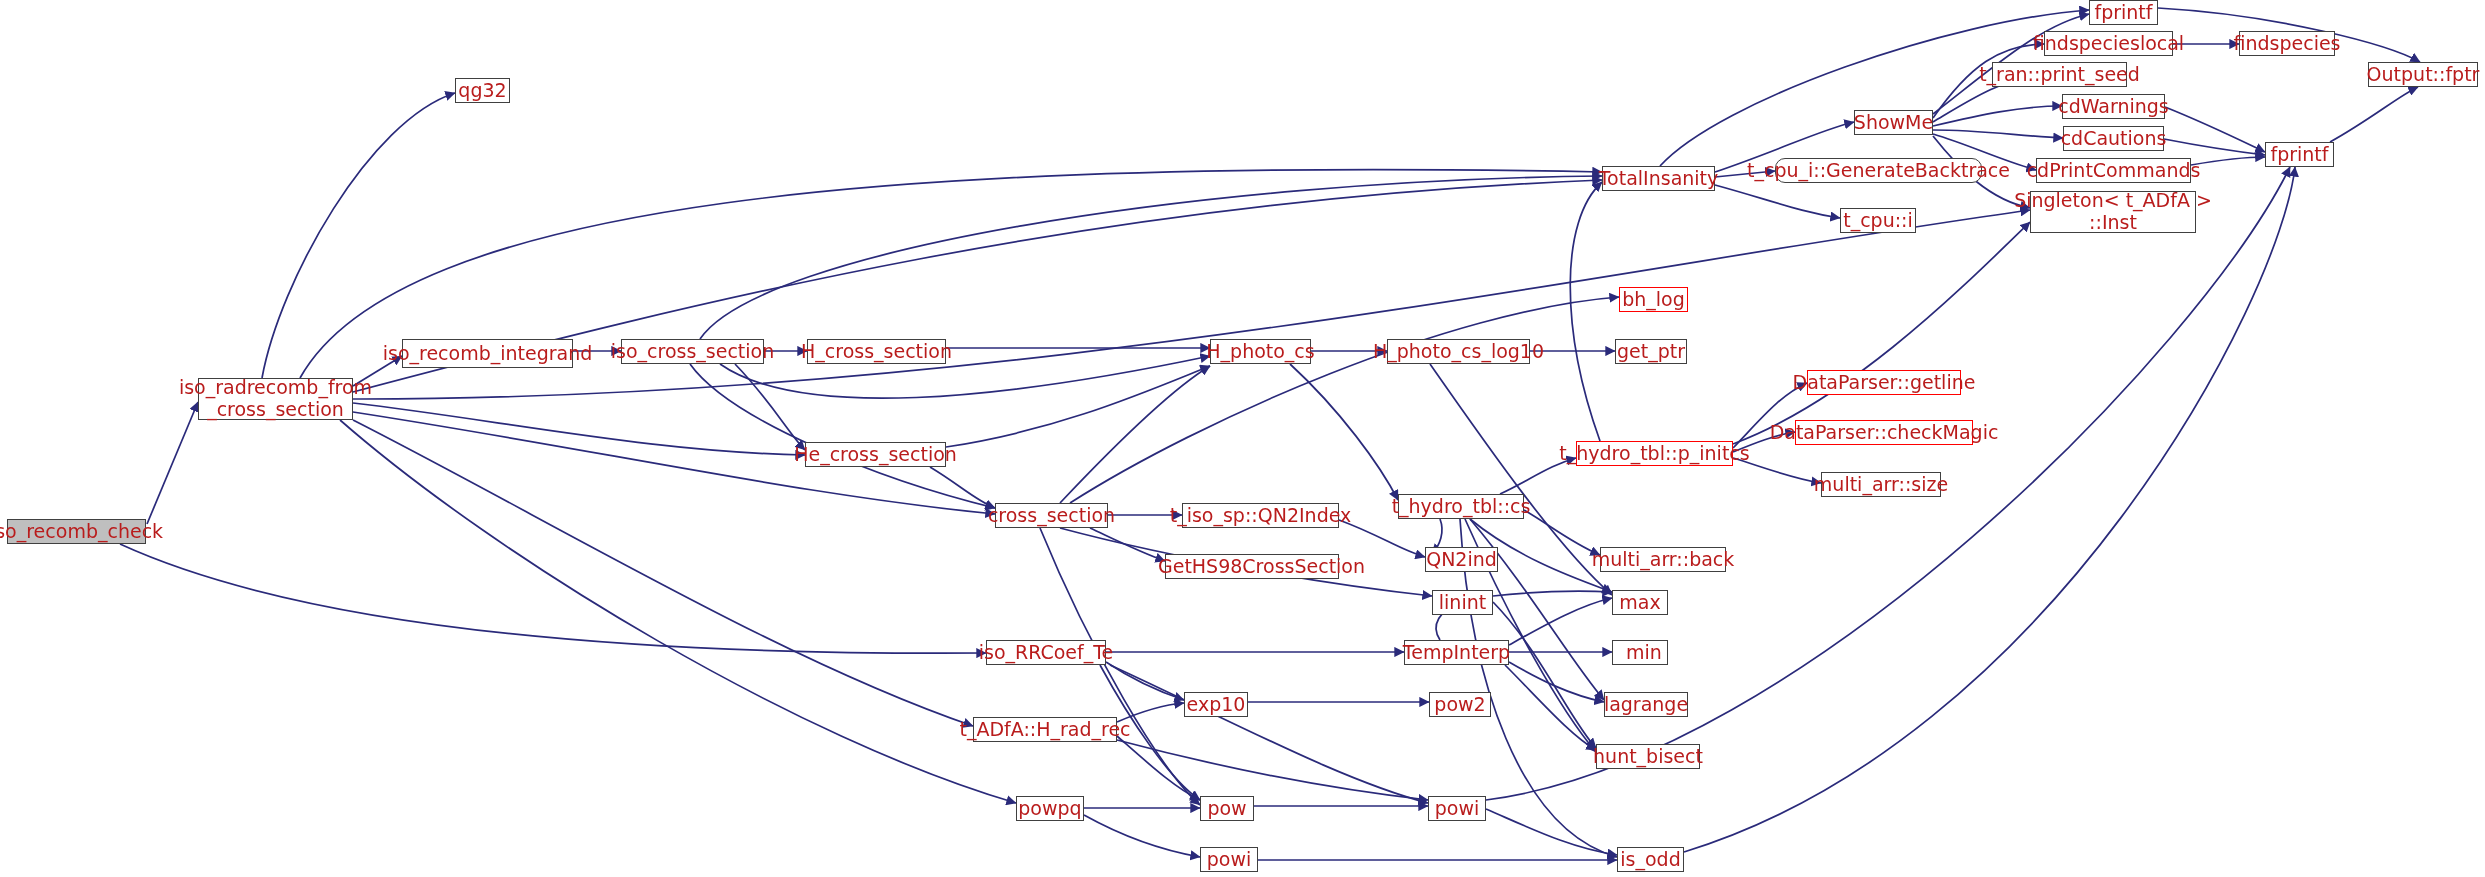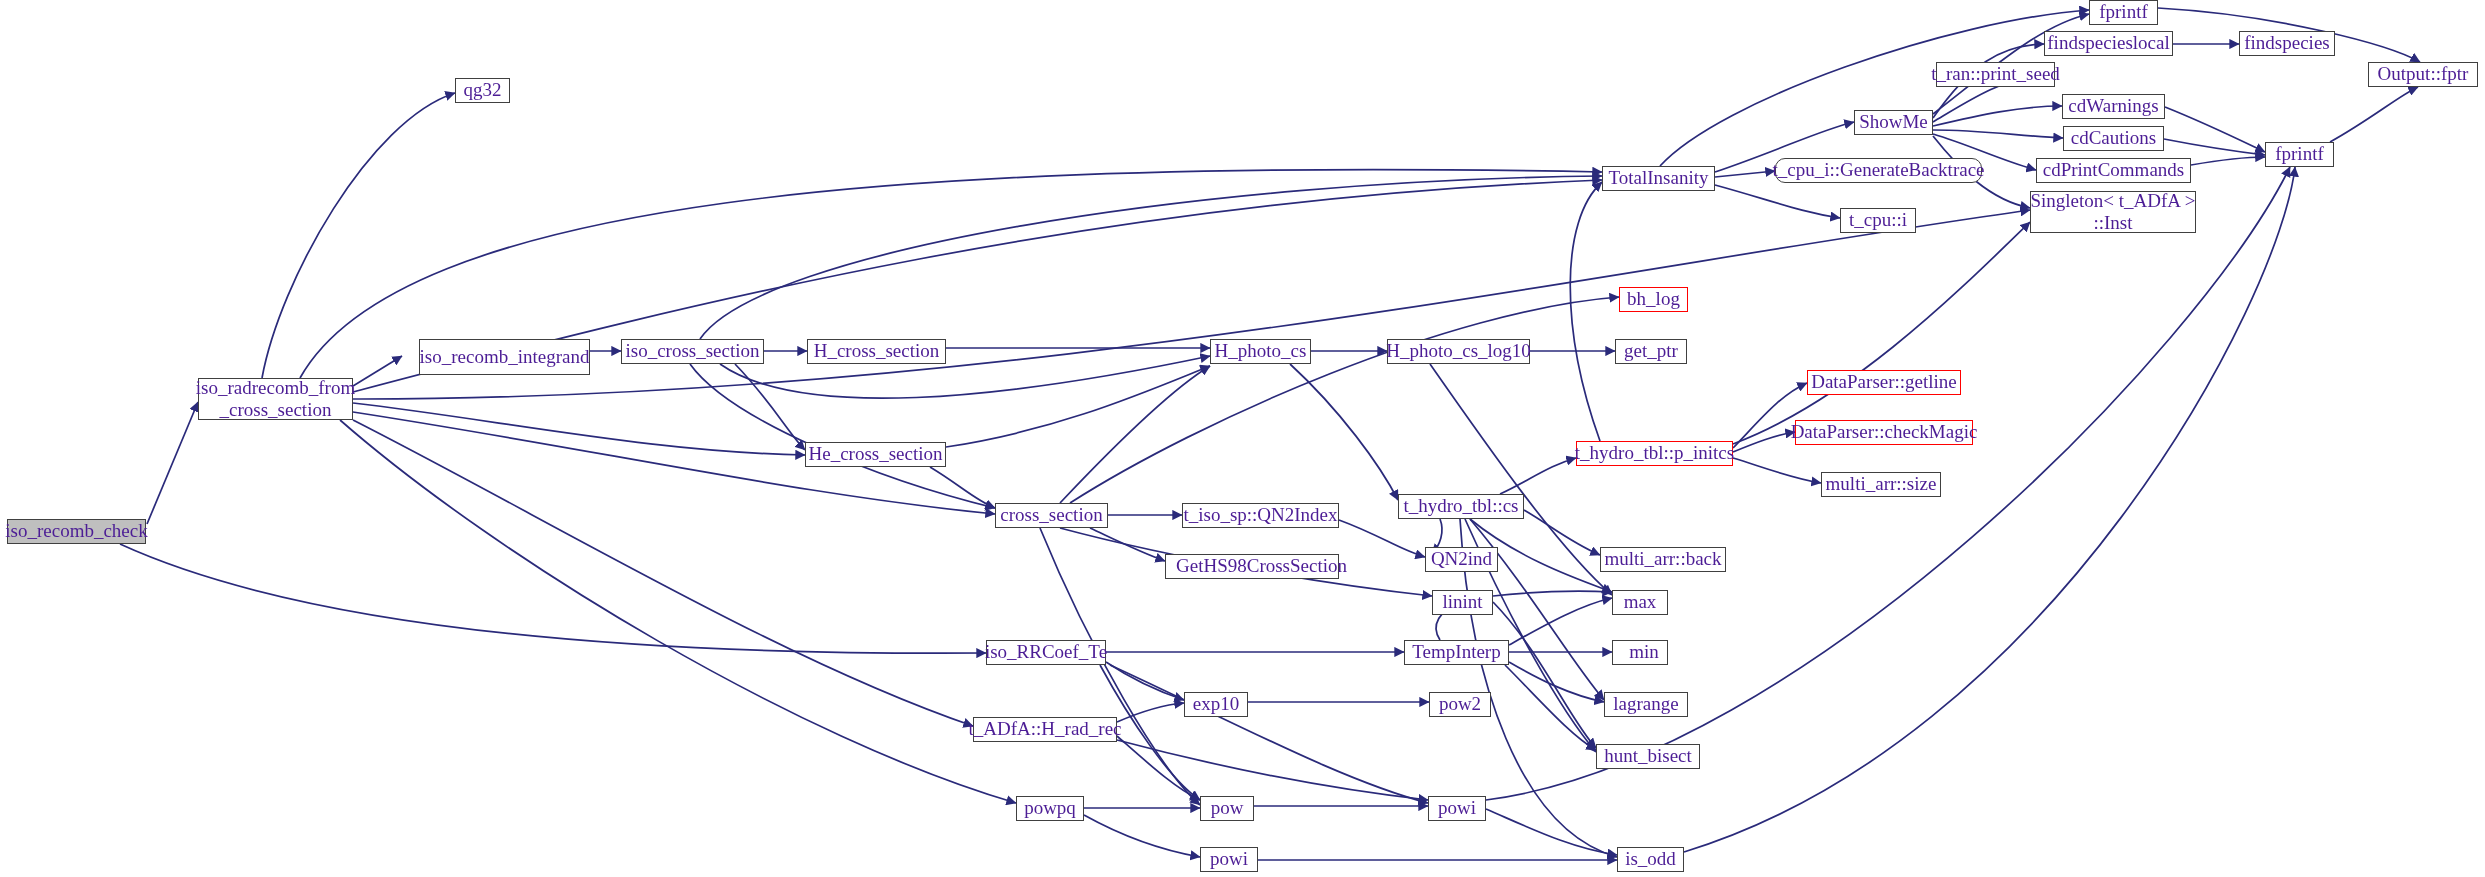--- a/index.html
+++ b/index.html
@@ -2,22 +2,22 @@
 <html><head>
 <meta charset="utf-8">
 <title>Call graph</title>
 <style>
   html,body{margin:0;padding:0;background:#ffffff;}
   #canvas{position:relative;width:2485px;height:877px;background:#ffffff;
           font-family:"DejaVu Sans","Liberation Sans",sans-serif;overflow:hidden;}
   svg#edges{position:absolute;left:0;top:0;width:2485px;height:877px;}
   .node{position:absolute;box-sizing:border-box;display:flex;align-items:center;
         justify-content:center;text-align:center;background:#ffffff;
-        border:1px solid #404040;color:#4c1d95;font-size:19px;line-height:1.08;
-        white-space:pre;letter-spacing:0px;font-family:Liberation Serif, serif;}
+        border:1px solid #404040;color:#b91c1c;font-size:19px;line-height:1.08;
+        white-space:pre;letter-spacing:0px;}
   .node.red{border-color:#ff0000;}
   .node.gray{background:#bfbfbf;border-color:#404040;}
   .node.two{line-height:1.15;font-size:19px;}
 </style>
 </head>
 <body>
 
 <div id="canvas">
   <svg id="edges" viewBox="0 0 2485 877" xmlns="http://www.w3.org/2000/svg">
     <defs>
@@ -108,21 +108,21 @@
         <path d="M 2191,165 C 2220,160 2250,157 2265,157" marker-end="url(#arrow)"></path>
         <path d="M 2330,142 C 2370,120 2400,95 2418,87" marker-end="url(#arrow)"></path>
         <path d="M 1684,852 C 2050,740 2280,300 2295,167" marker-end="url(#arrow)"></path>
       </g>
   </svg>
   <div id="node-layer">
       <div class="node gray" style="left: 7px; top: 519px; width: 139px; height: 25px;">iso_recomb_check</div>
       <div class="node two" style="left: 198px; top: 378px; width: 155px; height: 42px;">iso_radrecomb_from
 _cross_section</div>
       <div class="node" style="left: 455px; top: 78px; width: 55px; height: 25px;">qg32</div>
-      <div class="node" style="left: 402px; top: 339px; width: 171px; height: 36px; margin-left: 17px;">iso_recomb_integrand</div>
+      <div class="node" style="left: 402px; top: 339px; width: 171px; height: 29px;">iso_recomb_integrand</div>
       <div class="node" style="left: 621px; top: 339px; width: 143px; height: 25px;">iso_cross_section</div>
       <div class="node" style="left: 807px; top: 339px; width: 139px; height: 25px;">H_cross_section</div>
       <div class="node" style="left: 805px; top: 442px; width: 141px; height: 25px;">He_cross_section</div>
       <div class="node" style="left: 995px; top: 503px; width: 113px; height: 25px;">cross_section</div>
       <div class="node" style="left: 1210px; top: 339px; width: 101px; height: 25px;">H_photo_cs</div>
       <div class="node" style="left: 1387px; top: 339px; width: 143px; height: 25px;">H_photo_cs_log10</div>
       <div class="node" style="left: 1615px; top: 339px; width: 72px; height: 25px;">get_ptr</div>
       <div class="node red" style="left: 1619px; top: 287px; width: 69px; height: 25px;">bh_log</div>
       <div class="node" style="left: 1182px; top: 503px; width: 157px; height: 25px;">t_iso_sp::QN2Index</div>
       <div class="node" style="left: 1165px; top: 554px; width: 174px; height: 25px; padding-left: 19px;">GetHS98CrossSection</div>
@@ -148,21 +148,21 @@
       <div class="node" style="left: 1428px; top: 796px; width: 58px; height: 25px;">powi</div>
       <div class="node" style="left: 1200px; top: 847px; width: 58px; height: 25px;">powi</div>
       <div class="node" style="left: 1617px; top: 847px; width: 67px; height: 25px;">is_odd</div>
       <div class="node" style="left: 1602px; top: 166px; width: 113px; height: 25px;">TotalInsanity</div>
       <div class="node" style="left: 1775px; top: 158px; width: 207px; height: 25px; border-radius: 10px;">t_cpu_i::GenerateBacktrace</div>
       <div class="node" style="left: 1840px; top: 208px; width: 76px; height: 25px;">t_cpu::i</div>
       <div class="node" style="left: 1854px; top: 110px; width: 79px; height: 25px;">ShowMe</div>
       <div class="node" style="left: 2089px; top: 0px; width: 69px; height: 25px;">fprintf</div>
       <div class="node" style="left: 2044px; top: 31px; width: 129px; height: 25px;">findspecieslocal</div>
       <div class="node" style="left: 2239px; top: 31px; width: 96px; height: 25px;">findspecies</div>
-      <div class="node" style="left: 1936px; top: 62px; width: 119px; height: 25px;">t_ran::print_seed</div>
+      <div class="node" style="left: 1992px; top: 62px; width: 135px; height: 25px;">t_ran::print_seed</div>
       <div class="node" style="left: 2062px; top: 94px; width: 103px; height: 25px;">cdWarnings</div>
       <div class="node" style="left: 2063px; top: 126px; width: 101px; height: 25px;">cdCautions</div>
       <div class="node" style="left: 2036px; top: 158px; width: 155px; height: 25px;">cdPrintCommands</div>
       <div class="node two" style="left: 2030px; top: 191px; width: 166px; height: 42px;">Singleton&lt; t_ADfA &gt;
 ::Inst</div>
       <div class="node" style="left: 2265px; top: 142px; width: 69px; height: 25px;">fprintf</div>
       <div class="node" style="left: 2368px; top: 62px; width: 110px; height: 25px;">Output::fptr</div>
     </div>
 </div>
 

